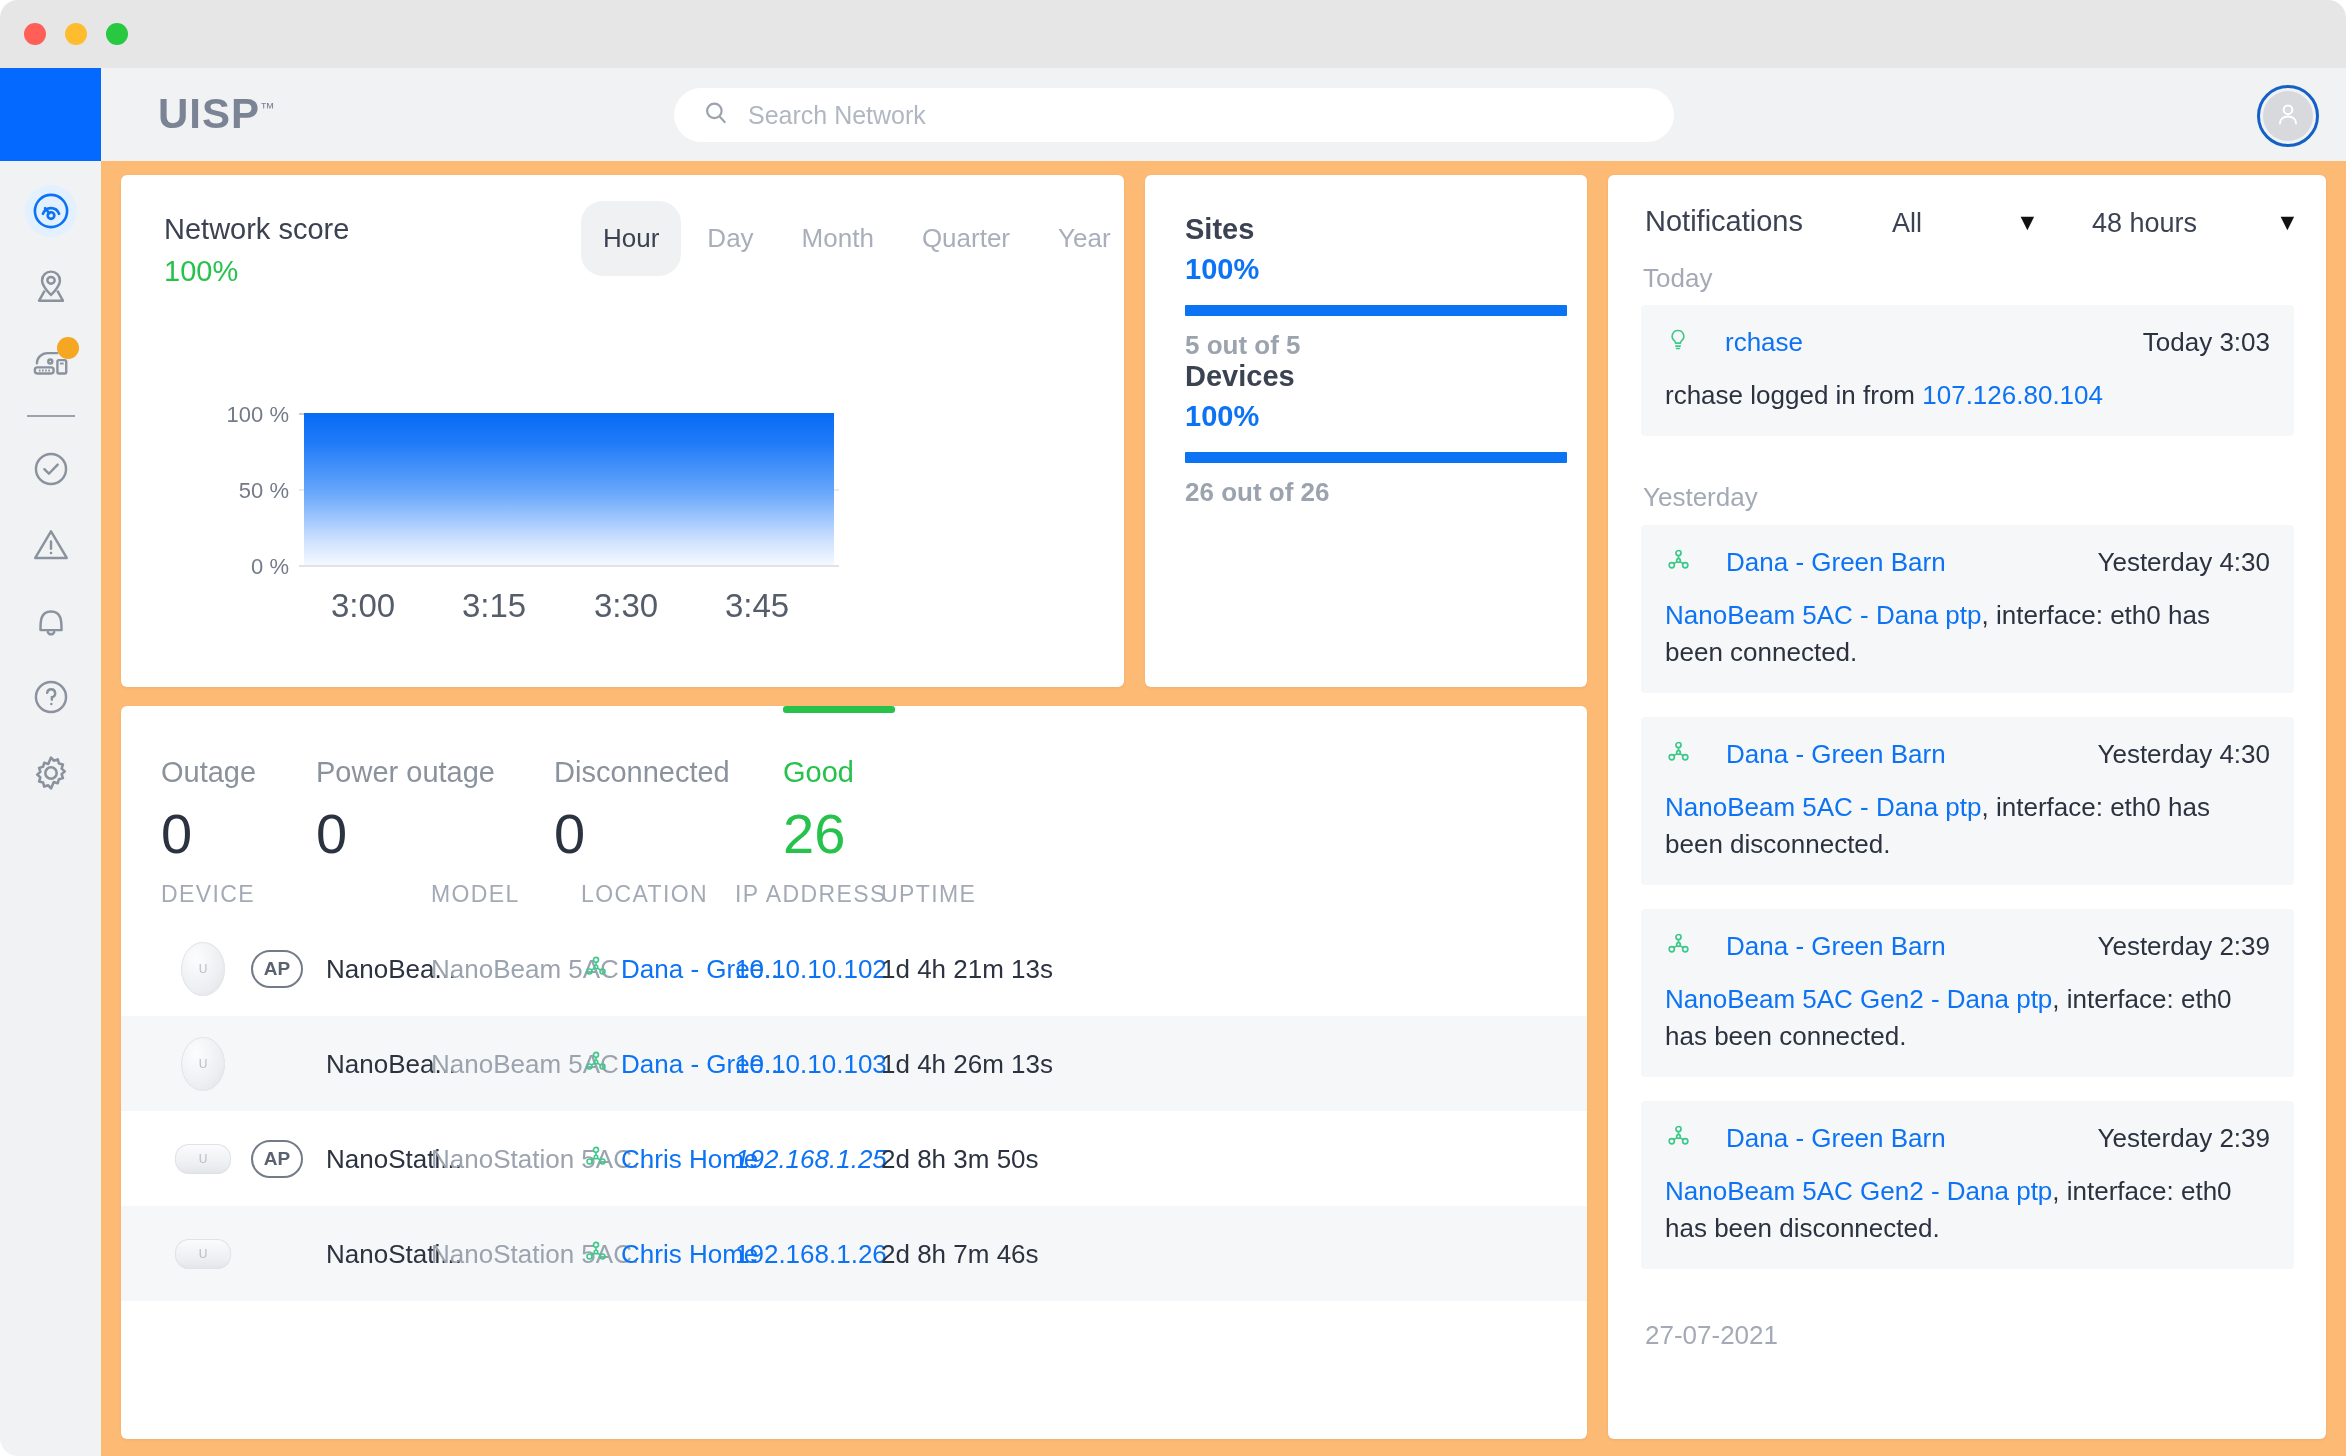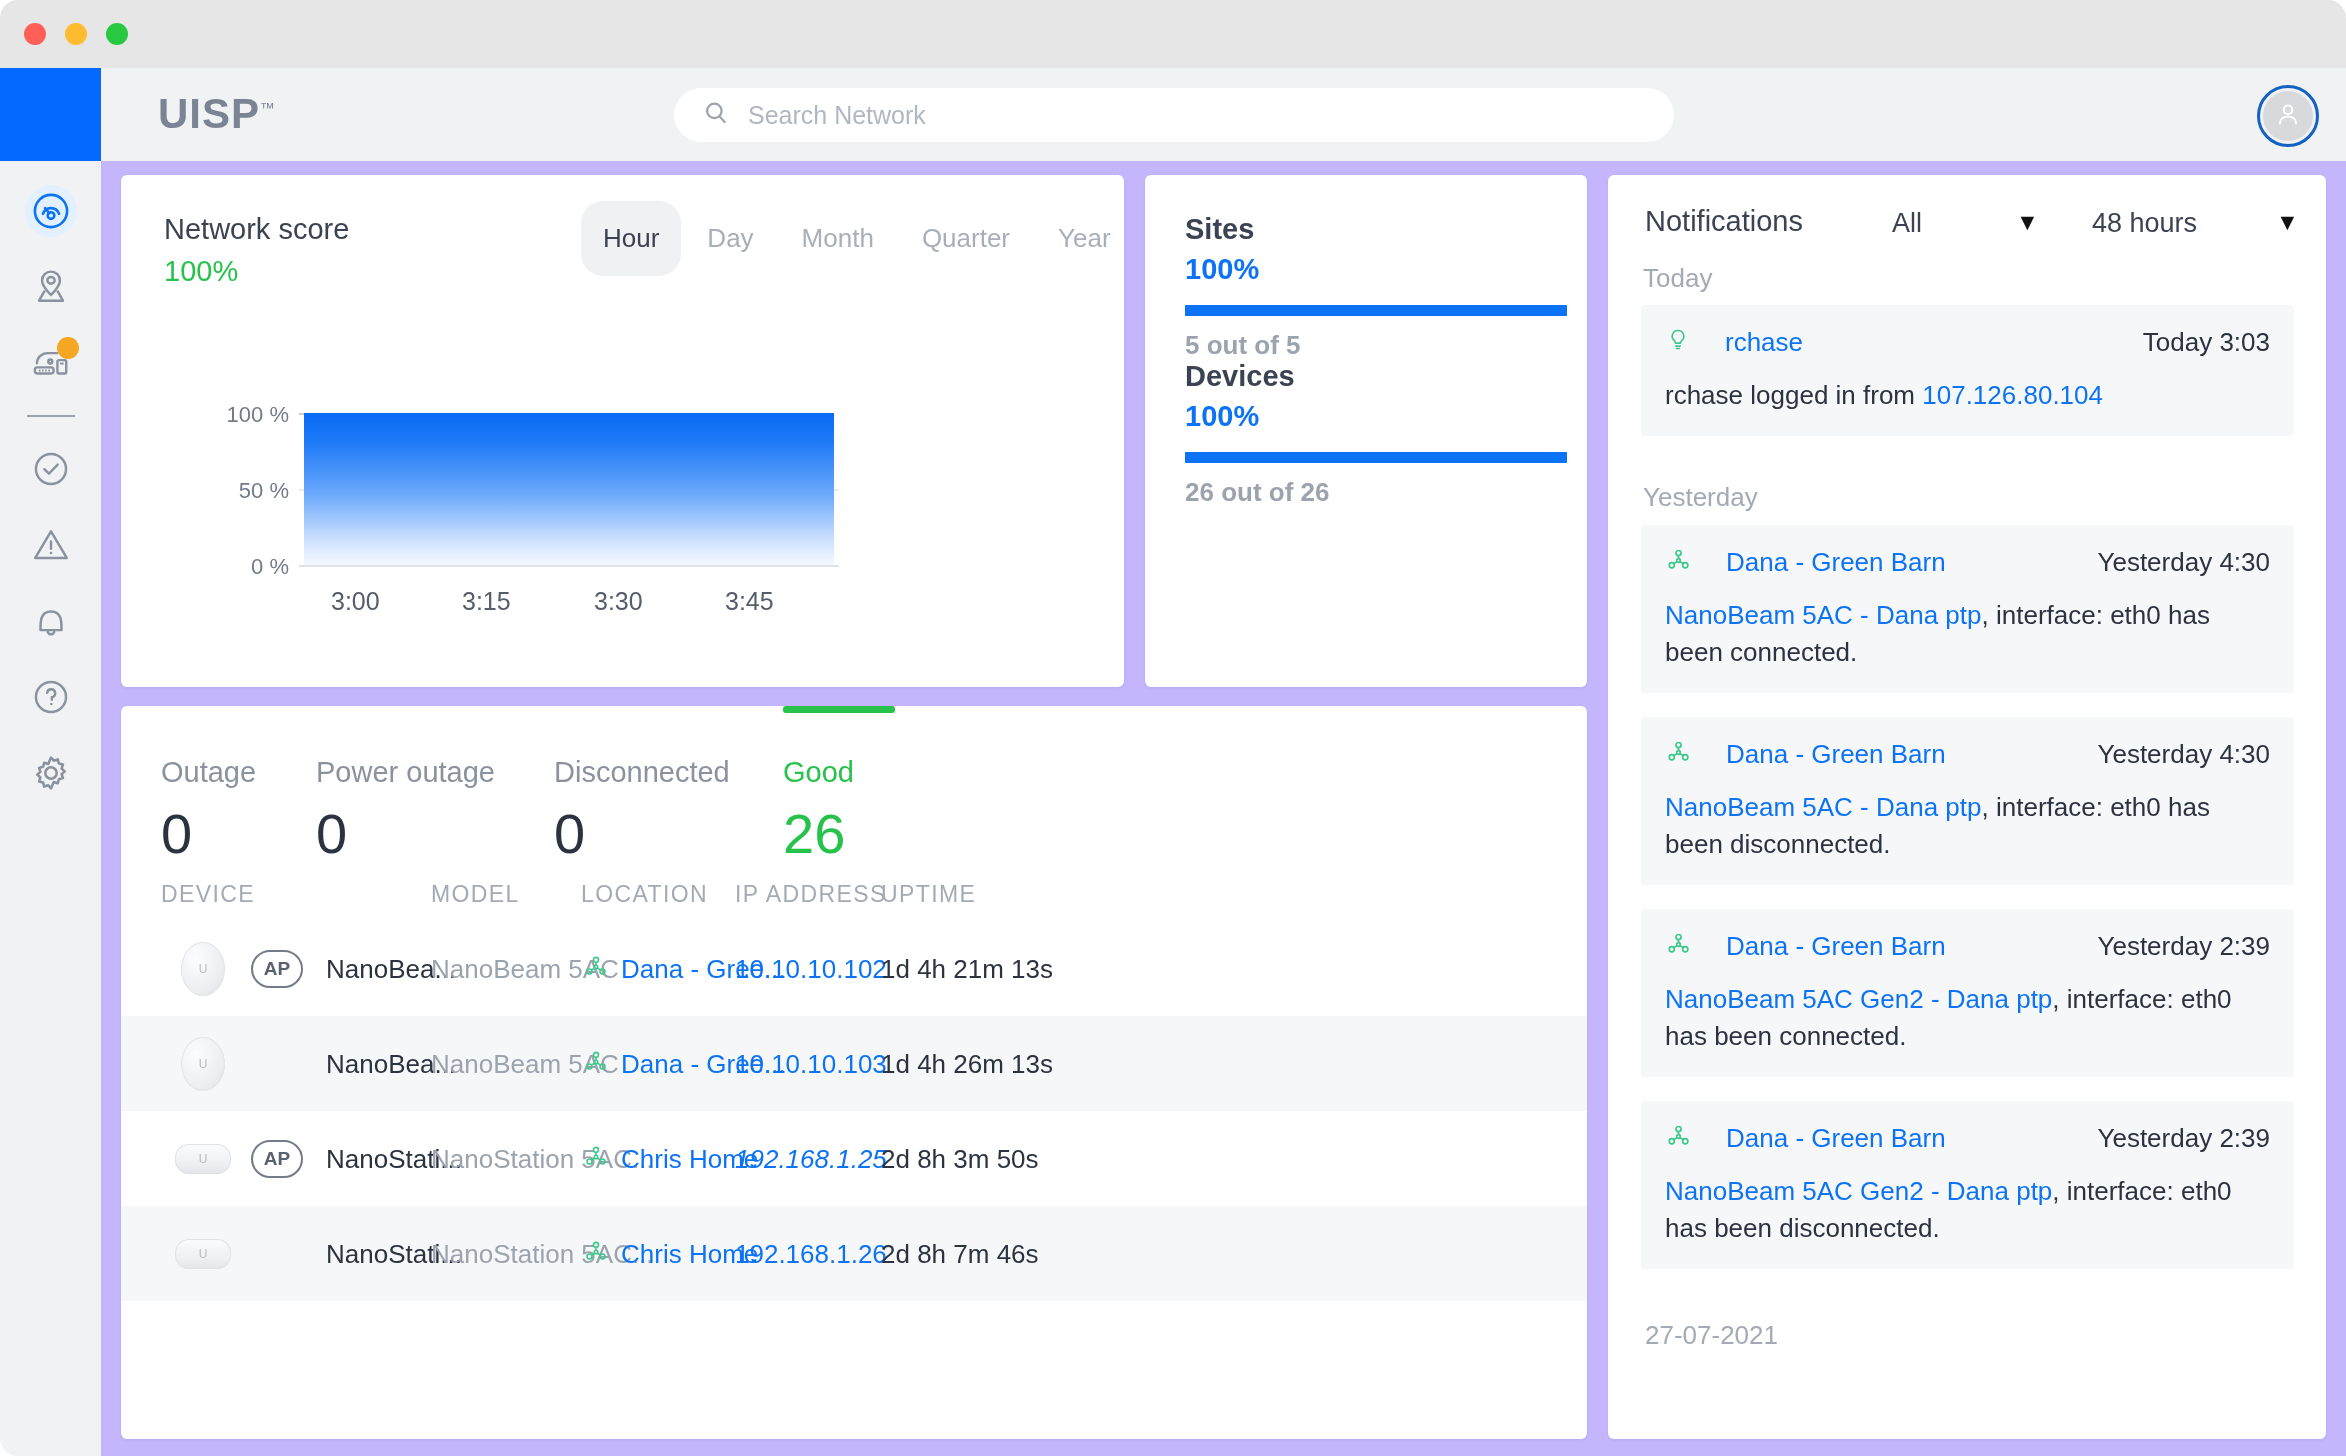--- a/index.html
+++ b/index.html
@@ -97,21 +97,21 @@
   .avatar-circle {
     width: 50px; height: 50px; border-radius: 50%;
     background: #d7d9dd;
     display: flex; align-items: center; justify-content: center;
   }
 
   
   .content {
     position: absolute; left: 101px; top: 161px;
     width: 2245px; height: 1295px;
-    background: #c4b5fd;
+    background: #fdba74;
   }
 
   .card {
     position: absolute;
     background: #ffffff;
     border-radius: 6px;
     box-shadow: 0 1px 3px rgba(25,40,70,0.07);
   }
 
   
@@ -137,21 +137,21 @@
   .chartwrap { position: absolute; left: 0; top: 140px; width: 1003px; height: 360px; }
   .ylabel {
     position: absolute; font-size: 22px; color: #737b88; text-align: right;
     width: 110px;
   }
   .gridline { position: absolute; height: 2px; background: #e8eaee; }
   .plot {
     position: absolute; left: 183px; top: 98px;
     width: 530px; height: 152px;
   }
-  .xlabel { position: absolute; font-size: 25px; color: #555d6b; }
+  .xlabel { position: absolute; font-size: 33px; color: #555d6b; }
 
   
   #card-sites { left: 1044px; top: 14px; width: 442px; height: 512px; }
   .sd-label {
     position: absolute; font-size: 29px; color: #3b4252; font-weight: bold;
   }
   .sd-pct {
     position: absolute; font-size: 29px; color: #0d73f5; font-weight: bold;
   }
   .sd-bar-bg {

